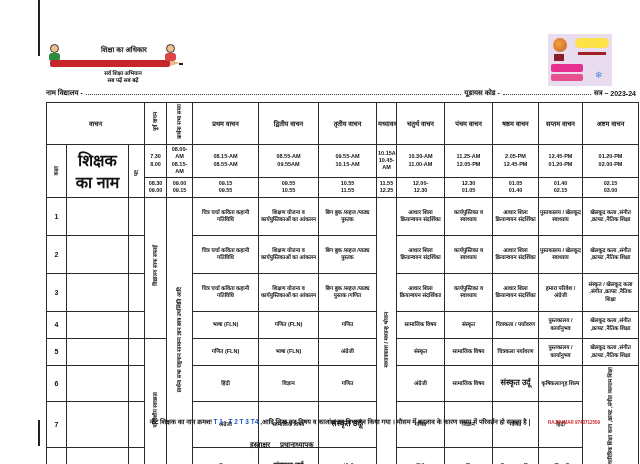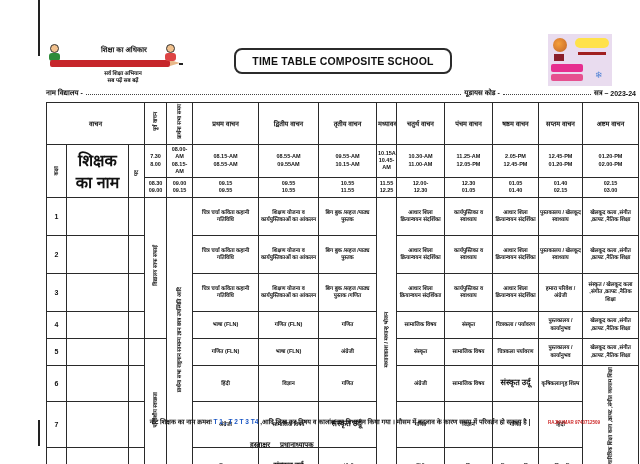--- a/index.html
+++ b/index.html
@@ -58,21 +58,21 @@
   .info-line .lbl { white-space: nowrap; }
 
   
   table { border-collapse: collapse; table-layout: fixed; width: 592px;
     position: absolute; left: 46px; top: 102px; }
   td, th { border: 1px solid #2a2a2a; text-align: center; vertical-align: middle;
     font-weight: bold; padding: 1px; overflow: hidden; }
   th.hdr { font-size: 6.5px; line-height: 1.2; }
   td.time { font-size: 5.5px; white-space: pre-line; line-height: 1.35; }
   td.subj { font-size: 5.5px; line-height: 1.35; }
-  td.big  { font-size: 8px; font-family: Liberation Serif, serif; }
+  td.big  { font-size: 8px; }
   td.clsno { font-size: 7px; }
   .rot { display: inline-block; writing-mode: vertical-rl; transform: rotate(180deg);
     font-size: 5.5px; line-height: 1.25; white-space: normal; font-weight: bold; }
   .rot.hrot { font-size: 5.5px; }
   tr.hA { height: 26px; }
   tr.hB { height: 28px; }
   tr.hC { height: 20px; }
   tr.r13 { height: 38px; }
   tr.r45 { height: 27px; }
   tr.r6 { height: 20px; }
@@ -104,21 +104,20 @@
     <div class="kid kid-right">
         <div class="head"></div>
         <div class="bodyp"></div>
       </div>
     <div class="logo-text">शिक्षा का अधिकार</div>
     <div class="logo-sub">
       <span>सर्व शिक्षा अभियान</span><br>
       <span>सब पढ़ें सब बढ़ें</span>
     </div>
   </div>
-  <div class="title-box">TIME TABLE COMPOSITE SCHOOL</div>
   <div class="emblem">
     <div class="fig"></div>
     <div class="pill-y"></div>
     <div class="redline"></div>
     <div class="mini"></div>
     <div class="badge1"></div>
     <div class="badge2"></div>
     <div class="flake">❄</div>
   </div>
 </div>

